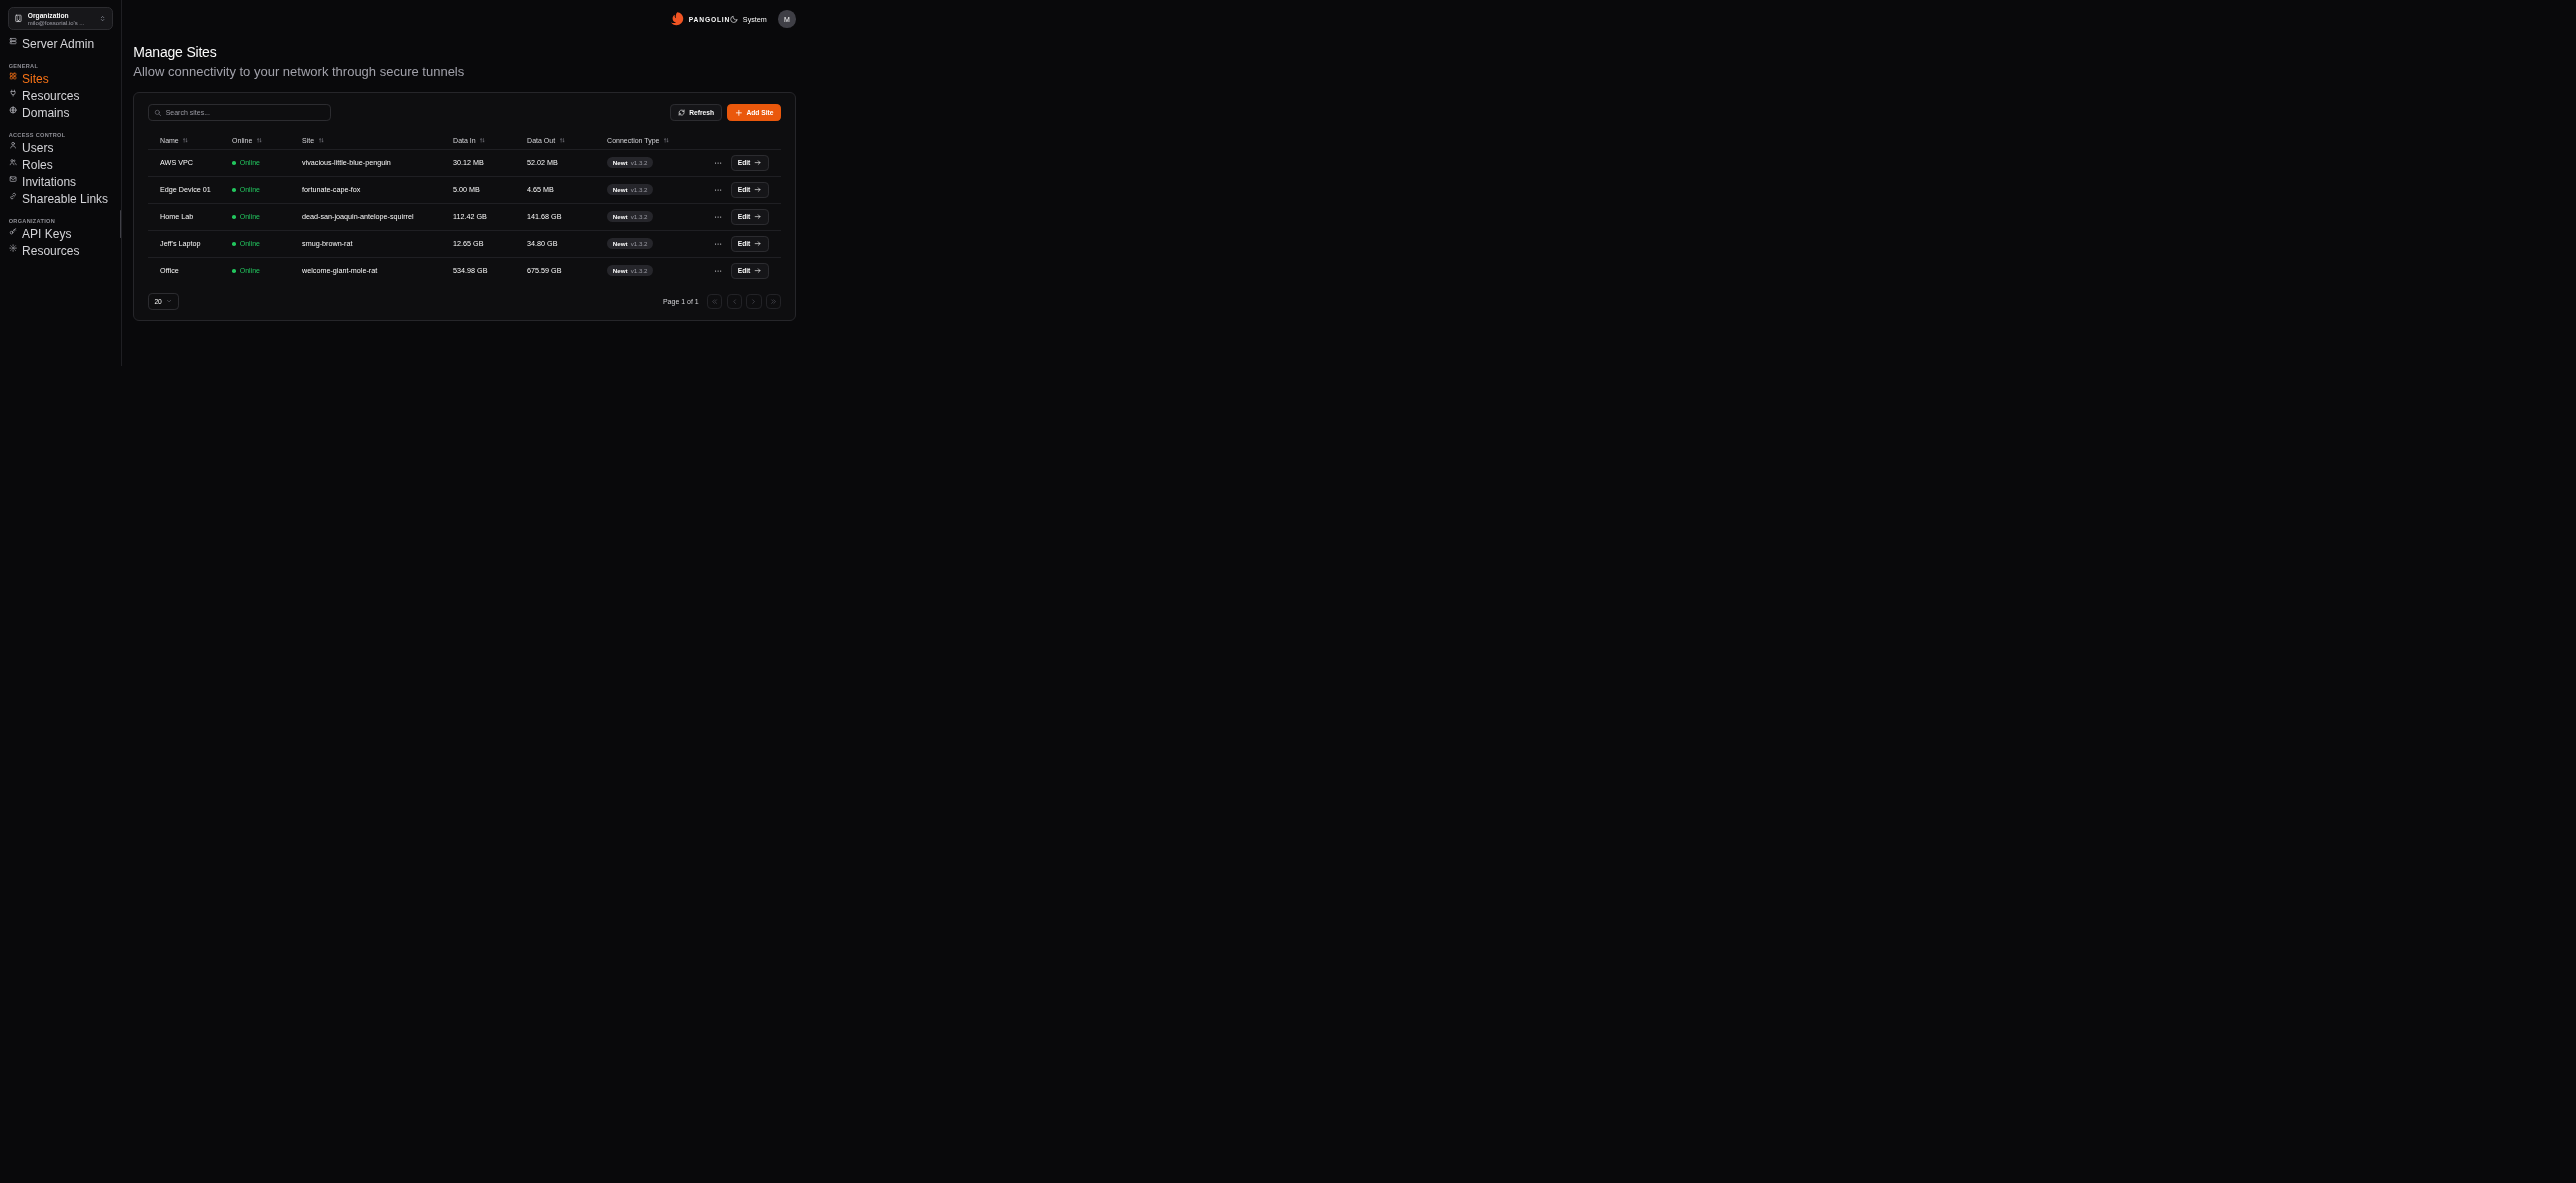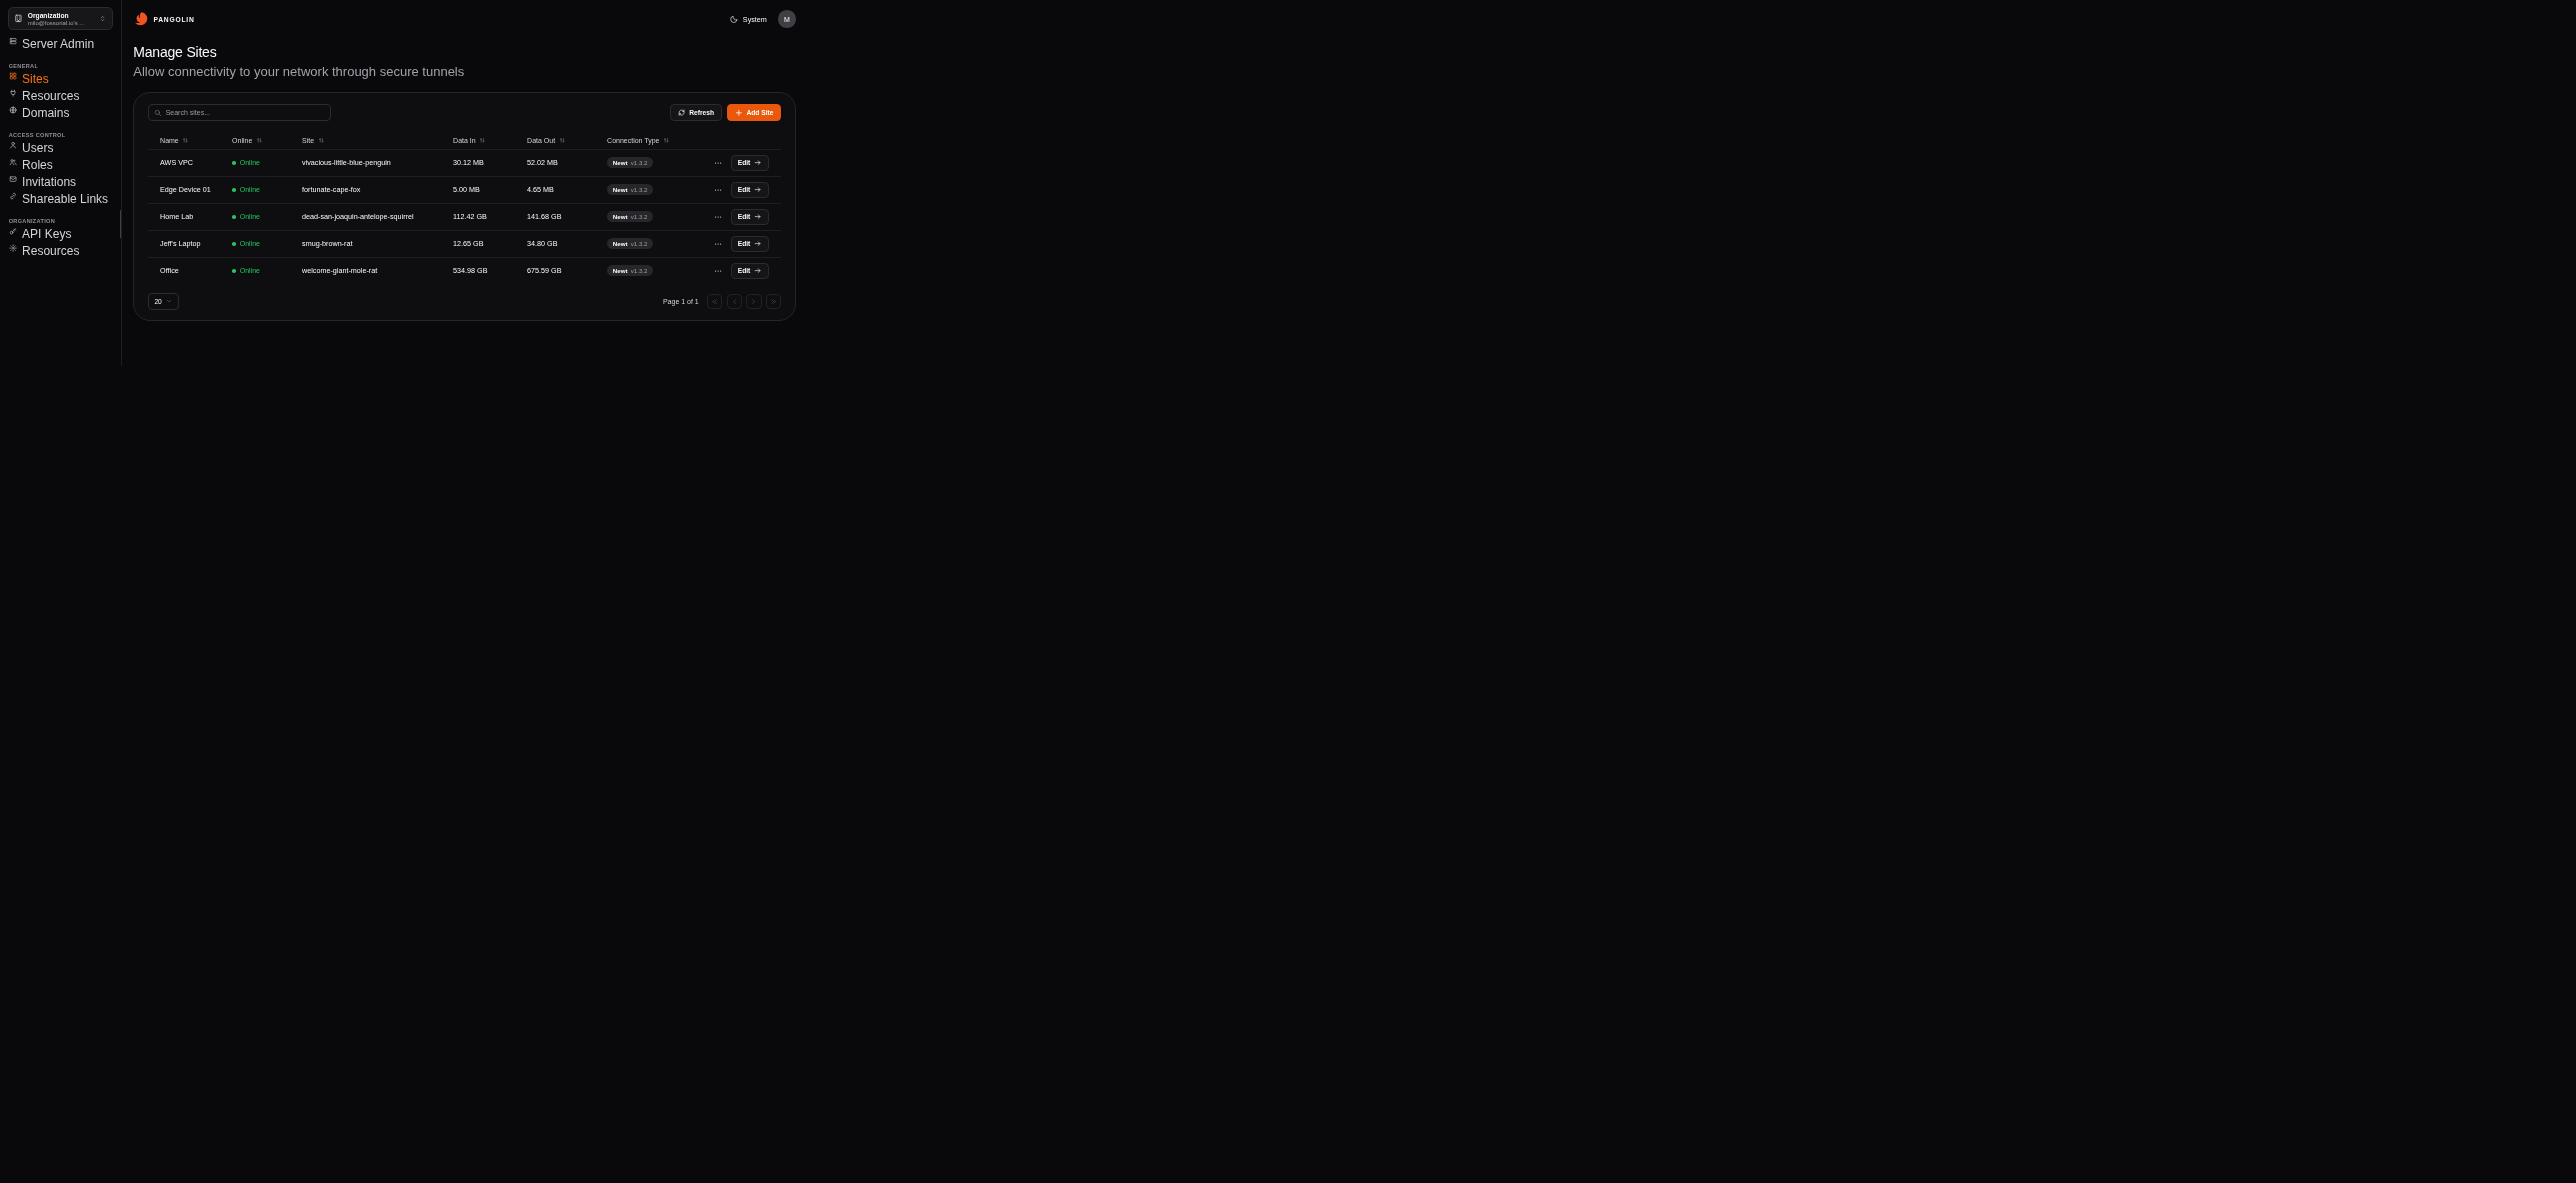--- a/index.html
+++ b/index.html
@@ -24,33 +24,33 @@
   .org-switcher .toggle{color:#9ca3af}
   .sidebar-nav{margin-top:7.2px}
   .section-label{font-size:5.6px;font-weight:700;letter-spacing:0.3px;color:#8e8e95;margin:8.8px 0 3.1px 0.5px;text-transform:uppercase}
   .nav-item{display:flex;align-items:flex-start;gap:5.2px;height:17px;padding:0 0.5px;border-radius:4.1px;color:#d4d4d8;cursor:pointer;font-size:12px}
   .nav-item .icon{color:#b0b0b8}
   .nav-item.active,.nav-item.active .icon{color:var(--accent)}
   .sidebar-scrollbar{position:absolute;right:0;top:210px;width:1.5px;height:28px;border-radius:1.5px;background:#3f3f46;cursor:pointer}
 
   
   main{flex:1;padding:0 12.4px 0 11.3px;min-width:0}
-  .topbar{height:38px;display:flex;align-items:center;justify-content:space-between}
+  .topbar{height:38px;display:flex;align-items:center;justify-content:flex-end}
   .brand{display:flex;align-items:center;gap:4.6px}
   .brand-name{font-size:6.7px;font-weight:700;letter-spacing:0.8px}
   .topbar-right{display:flex;align-items:center;gap:11.3px}
   .theme-toggle{display:flex;align-items:center;gap:4.6px;background:none;border:none;color:var(--text);font-size:7.2px;cursor:pointer}
   .theme-toggle .icon{color:#e4e4e7}
   .avatar{width:17.5px;height:17.5px;border-radius:50%;background:#3f3f46;display:flex;align-items:center;justify-content:center;font-size:7px;font-weight:500;cursor:pointer}
   .page-head{margin-top:6.2px}
   .page-head h1{font-size:14px;font-weight:400;letter-spacing:-0.2px}
   .page-head p{margin-top:3.6px;font-size:13px;color:var(--muted)}
 
   
-  .card{margin-top:13.4px;background:var(--panel);border:0.5px solid var(--border);border-radius:17px;padding:10.8px 13.4px 10.3px}
+  .card{margin-top:13.4px;background:var(--panel);border:0.5px solid var(--border);border-radius:6px;padding:10.8px 13.4px 10.3px}
   .toolbar{display:flex;align-items:center;justify-content:space-between}
   .search-box{width:183px;height:17px;border:0.5px solid #2c2c30;border-radius:4.1px;display:flex;align-items:center;gap:4.1px;padding:0 5.2px;color:var(--dim)}
   .search-box input{flex:1;background:transparent;border:none;outline:none;color:var(--text);font-size:7px;font-family:inherit}
   .search-box input::placeholder{color:#9a9aa3}
   .toolbar-actions{display:flex;gap:5.2px}
   .btn{display:inline-flex;align-items:center;gap:4.1px;height:17px;padding:0 6.7px;border-radius:4.1px;font-size:6.7px;font-weight:600;cursor:pointer}
   .btn.ghost{background:#151518;border:0.5px solid #2c2c30;color:var(--text)}
   .btn.primary{background:var(--accent-btn);border:0.5px solid var(--accent-btn);color:#fff}
 
   

